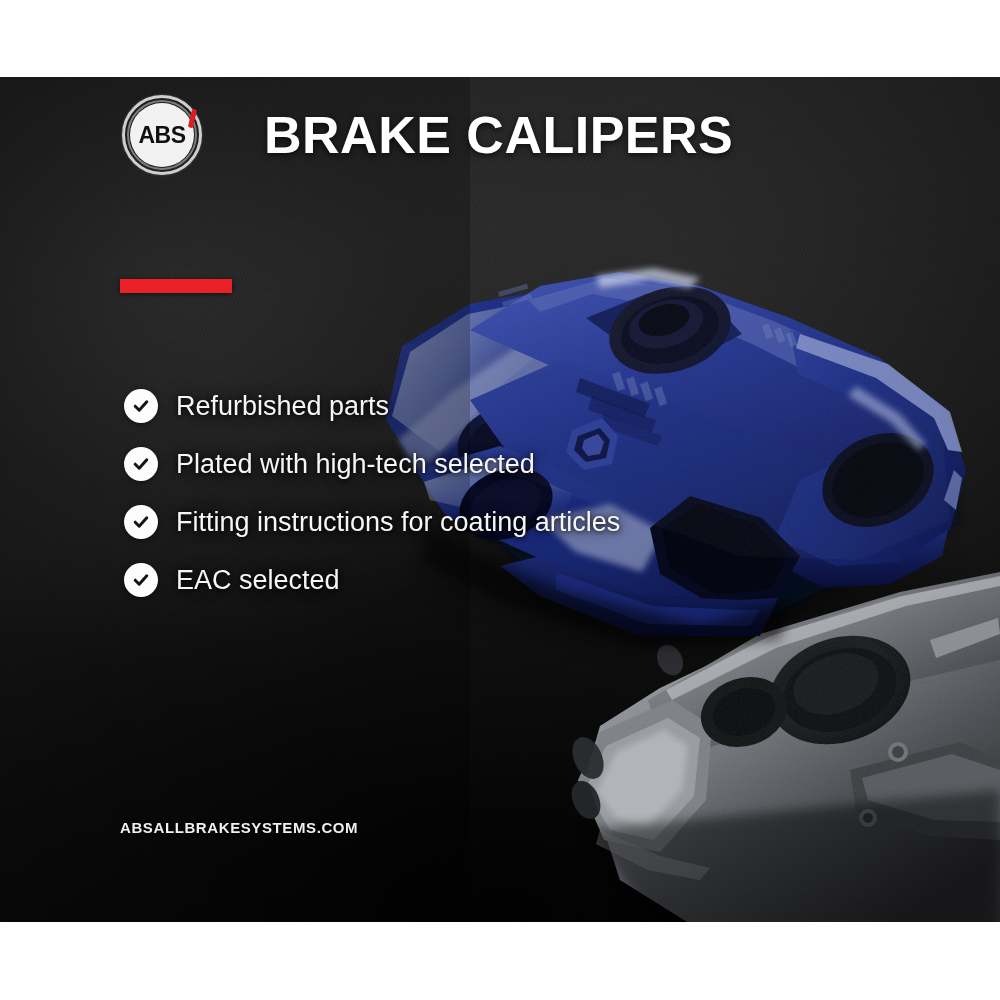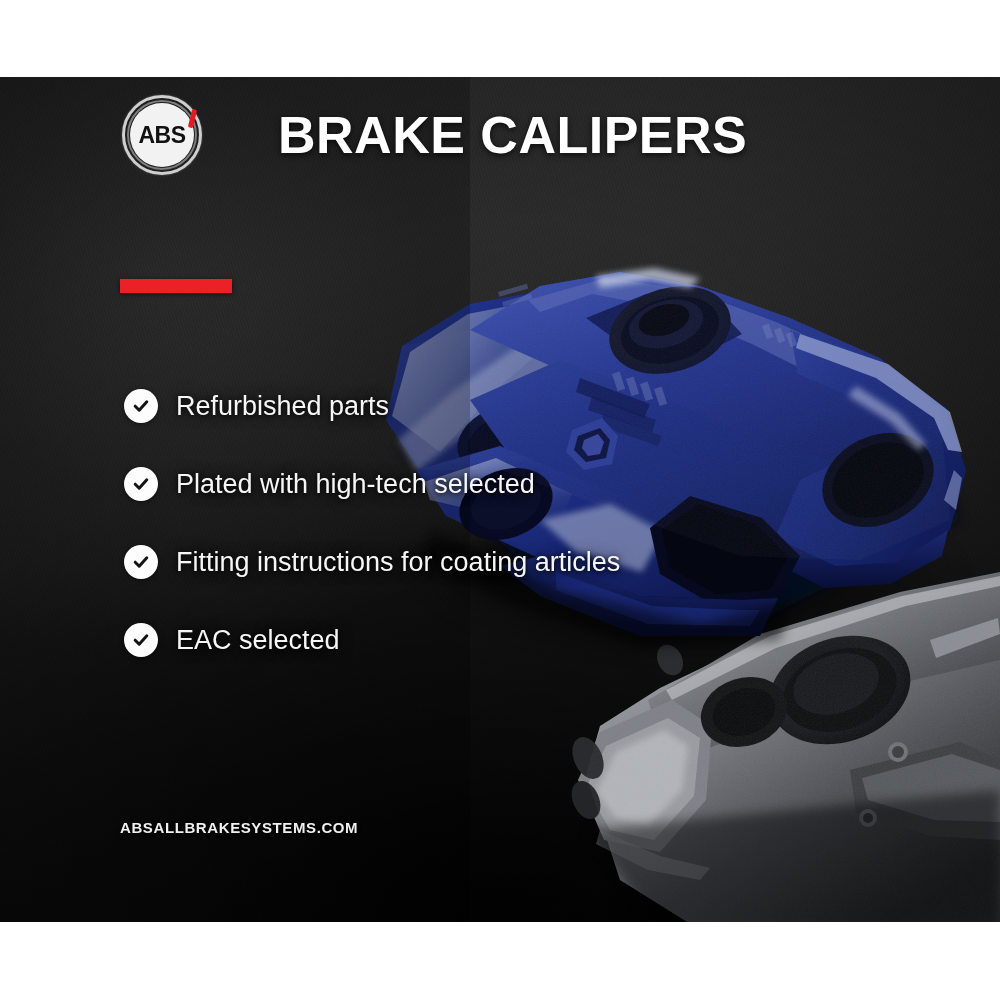--- a/index.html
+++ b/index.html
@@ -71,21 +71,21 @@
     inset: 0;
   }
 
   
   .header-row {
     position: absolute;
     left: 120px;
     top: 93px;
     display: flex;
     align-items: center;
-    gap: 36px;
+    gap: 22px;
   }
   .logo {
     position: relative;
     width: 84px;
     height: 84px;
     flex: 0 0 auto;
   }
   .logo .ring-outer {
     position: absolute;
     inset: 2px;
@@ -151,21 +151,21 @@
     box-shadow: 0 1px 5px rgba(0,0,0,.6);
   }
 
   
   .features {
     position: absolute;
     left: 124px;
     top: 389px;
     display: flex;
     flex-direction: column;
-    gap: 44px;
+    gap: 24px;
   }
   .feature {
     display: flex;
     align-items: center;
     gap: 18px;
     height: 34px;
   }
   .check {
     width: 34px;
     height: 34px;

